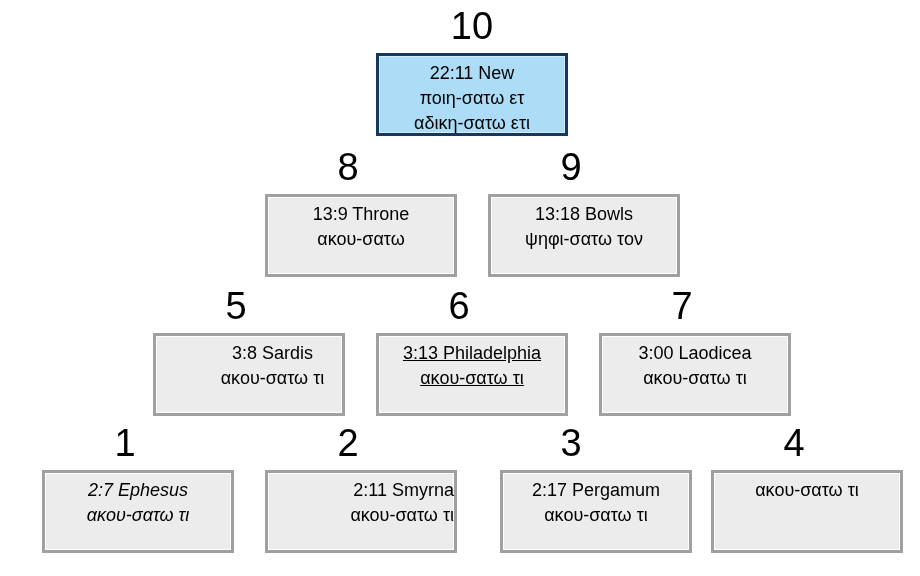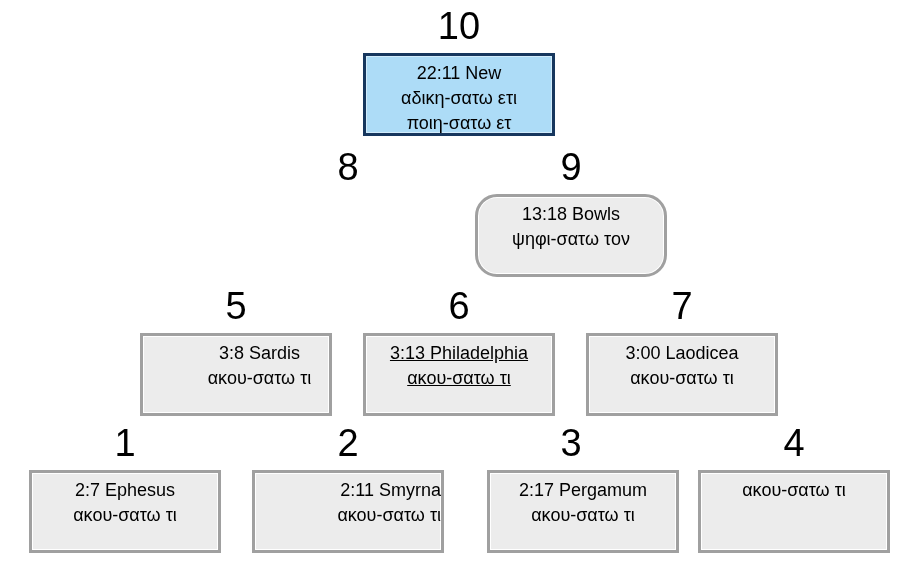--- a/index.html
+++ b/index.html
@@ -25,44 +25,49 @@
     width: 192px;
     height: 83px;
     box-sizing: border-box;
     background: var(--box-fill, #ececec);
     border: 3px solid var(--box-border, #a0a0a0);
     box-shadow: inset 0 0 0 1px #ffffff;
     text-align: center;
     font-size: 18px;
     line-height: 25px;
     padding-top: 5px;
+    margin-left: 13px;
   }
   .box.highlight {
     background: var(--highlight-fill, #addcf7);
     border-color: var(--highlight-border, #17375e);
     box-shadow: inset 0 0 0 1px rgba(255,255,255,0.45);
   }
   .box .l { white-space: nowrap; }
 </style>
 </head>
 <body>
 
 <div class="stage">
 
-  <div class="num" style="left:363px; top:5px;text-align:center;">10</div>
+  <div class="num" style="left:376px; top:5px;text-align:center;">10</div>
   <div class="box highlight" style="left:363px; top:53px;">
     <div class="l">22:11 New</div>
+    <div class="l">ποιη-σατω ετ</div>
     <div class="l">αδικη-σατω ετι</div>
-    <div class="l">ποιη-σατω ετ</div>
   </div>
 
   <div class="num" style="left:252px; top:146px;">8</div>
+  <div class="box" style="left:252px; top:194px;">
+    <div class="l">13:9 Throne</div>
+    <div class="l">ακου-σατω</div>
+  </div>
 
   <div class="num" style="left:475px; top:146px;">9</div>
-  <div class="box" style="left:475px; top:194px;border-radius:22px;">
+  <div class="box" style="left:475px; top:194px;">
     <div class="l">13:18 Bowls</div>
     <div class="l">ψηφι-σατω τον</div>
   </div>
 
   <div class="num" style="left:140px; top:285px;">5</div>
   <div class="box" style="left:140px; top:333px;padding-left:47px;">
     <div class="l">3:8 Sardis</div>
     <div class="l">ακου-σατω τι</div>
   </div>
 
@@ -72,21 +77,21 @@
     <div class="l">ακου-σατω τι</div>
   </div>
 
   <div class="num" style="left:586px; top:285px;">7</div>
   <div class="box" style="left:586px; top:333px;">
     <div class="l">3:00 Laodicea</div>
     <div class="l">ακου-σατω τι</div>
   </div>
 
   <div class="num" style="left:29px; top:422px;">1</div>
-  <div class="box" style="left:29px; top:470px;">
+  <div class="box" style="left:29px; top:470px;font-style:italic;">
     <div class="l">2:7 Ephesus</div>
     <div class="l">ακου-σατω τι</div>
   </div>
 
   <div class="num" style="left:252px; top:422px;">2</div>
   <div class="box" style="left:252px; top:470px;text-align:right;">
     <div class="l">2:11 Smyrna</div>
     <div class="l">ακου-σατω τι</div>
   </div>
 

